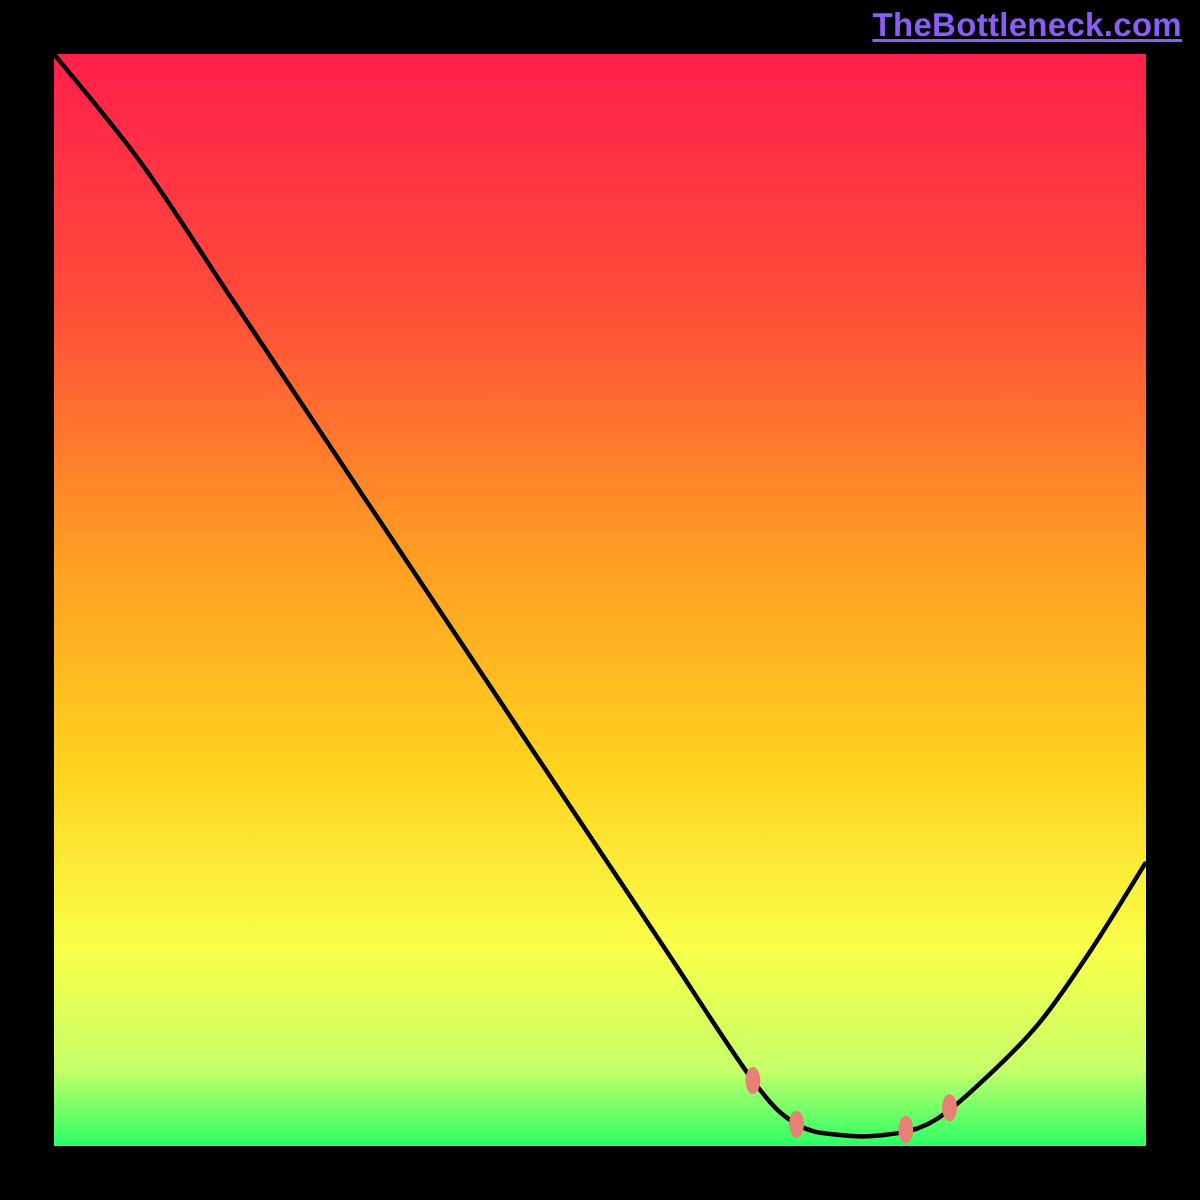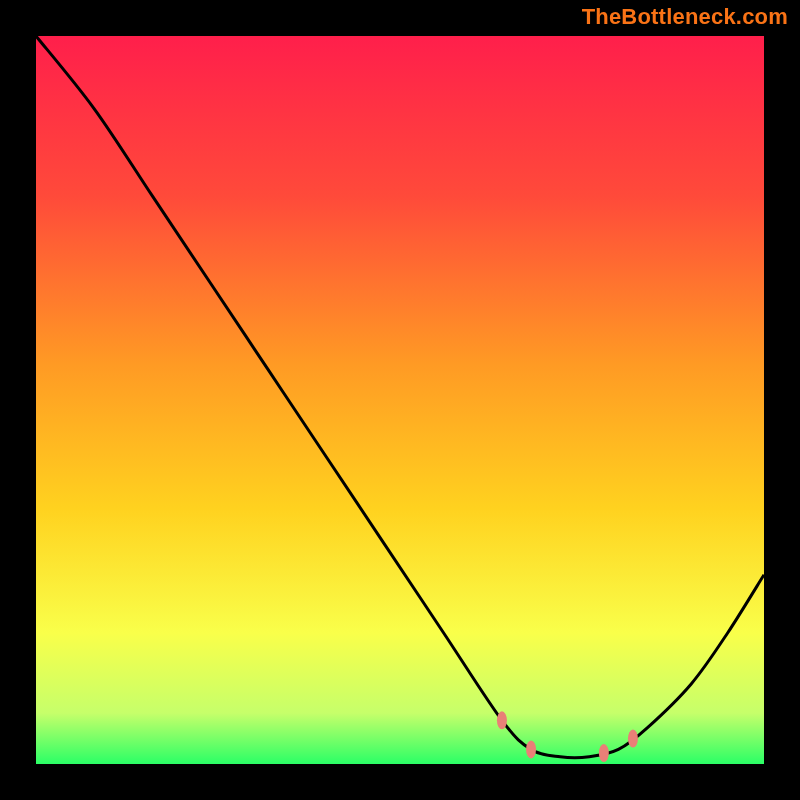--- a/index.html
+++ b/index.html
@@ -14,24 +14,25 @@
   .frame {
     position: relative;
     width: 800px;
     height: 800px;
     background: #000;
   }
   .attribution {
     position: absolute;
     top: 4px;
     right: 12px;
-    color: #f97316;
+    color: #8b5cf6;
     font-size: 22px;
     font-weight: 600;
     letter-spacing: 0.2px;
+    text-decoration: underline;
   }
   .plot-wrap {
     position: absolute;
     left: 36px;
     top: 36px;
     width: 728px;
     height: 728px;
     background: #000;
   }
   svg.plot {

